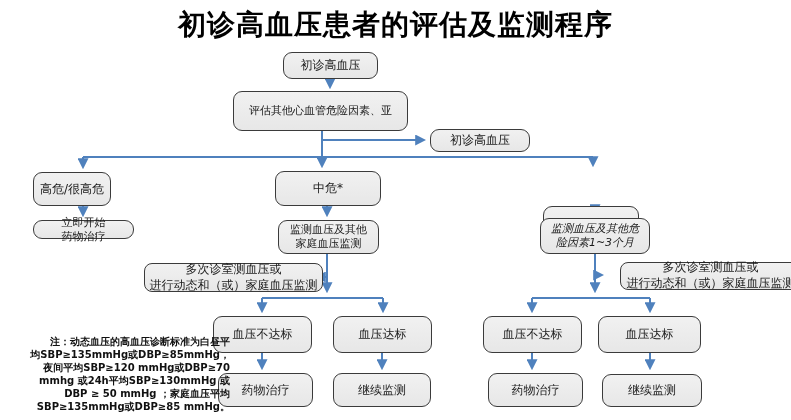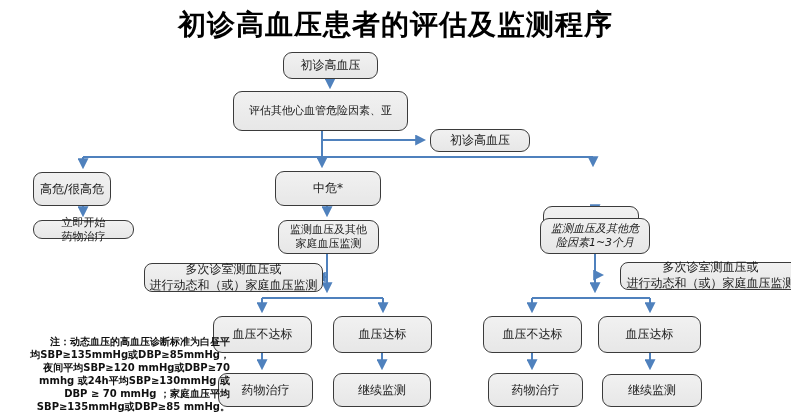--- a/index.html
+++ b/index.html
@@ -148,17 +148,17 @@
   <div class="node" style="left:602px;top:374px;width:100px;height:33px;">
     <span>继续监测</span>
   </div>
 
 
   <div class="footnote" style="left:5px;top:335px;width:225px;">
     <div>注：动态血压的高血压诊断标准为白昼平</div>
     <div>均SBP≥135mmHg或DBP≥85mmHg，</div>
     <div>夜间平均SBP≥120 mmHg或DBP≥70</div>
     <div>mmhg 或24h平均SBP≥130mmHg 或</div>
-    <div>DBP ≥ 70 mmHg ；家庭血压平均</div>
+    <div>DBP ≥ 50 mmHg ；家庭血压平均</div>
     <div>SBP≥135mmHg或DBP≥85 mmHg。</div>
   </div>
 
 </div>
 
 </body></html>

